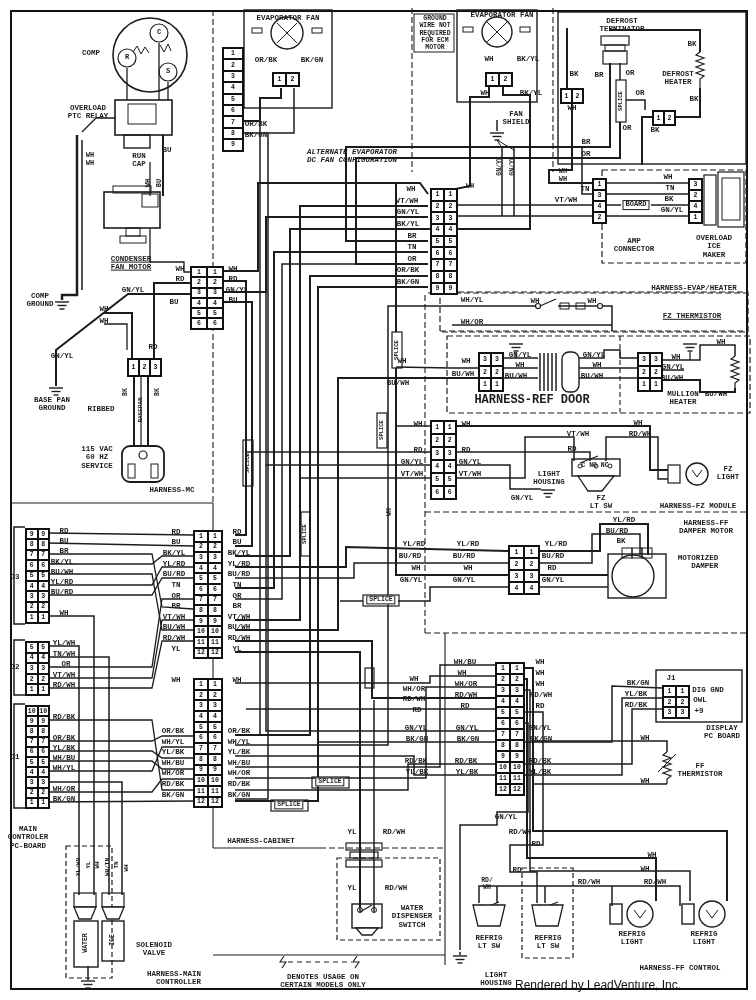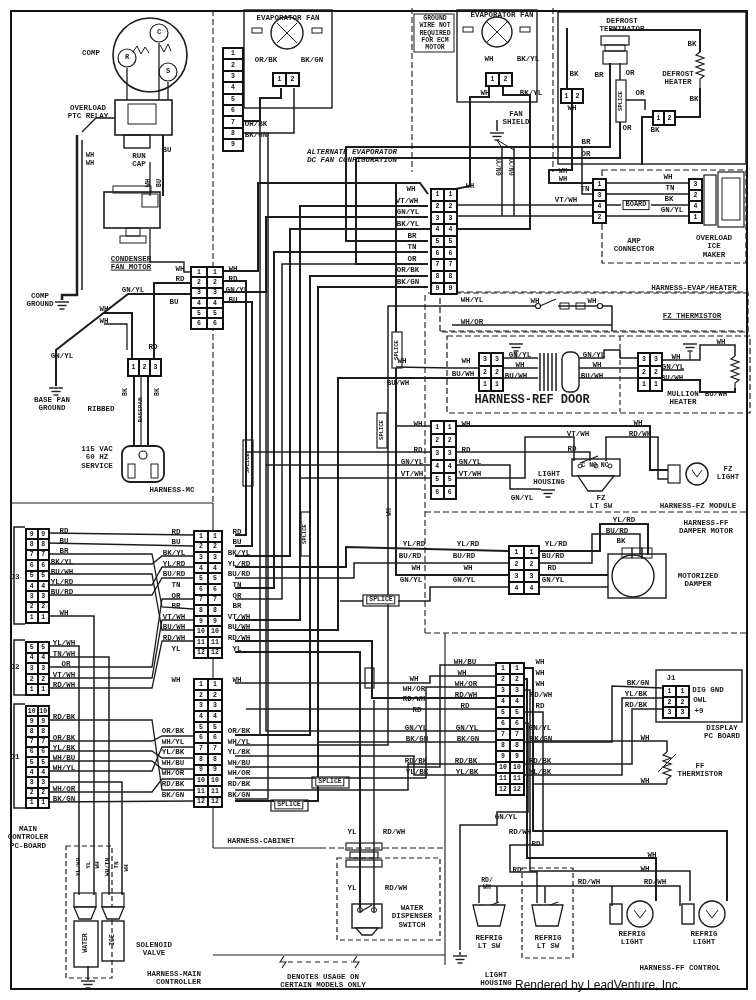--- a/index.html
+++ b/index.html
@@ -460,21 +460,21 @@
     <div class="lb" style="left: 416px; top: 568px; font-size: 7.5px;">WH</div>
     <div class="lb" style="left: 411px; top: 580px; font-size: 7.5px;">GN/YL</div>
     <div class="lb" style="left: 468px; top: 544px; font-size: 7.5px;">YL/RD</div>
     <div class="lb" style="left: 464px; top: 556px; font-size: 7.5px;">BU/RD</div>
     <div class="lb" style="left: 468px; top: 568px; font-size: 7.5px;">WH</div>
     <div class="lb" style="left: 464px; top: 580px; font-size: 7.5px;">GN/YL</div>
     <div class="lb" style="left: 556px; top: 544px; font-size: 7.5px;">YL/RD</div>
     <div class="lb" style="left: 553px; top: 556px; font-size: 7.5px;">BU/RD</div>
     <div class="lb" style="left: 552px; top: 568px; font-size: 7.5px;">RD</div>
     <div class="lb" style="left: 553px; top: 580px; font-size: 7.5px;">GN/YL</div>
-    <div class="lb" style="left: 698px; top: 580px; font-size: 7.5px;">MOTORIZED
+    <div class="lb" style="left: 698px; top: 562px; font-size: 7.5px; text-align: right;">MOTORIZED
 DAMPER</div>
     <div class="lb" style="left: 414px; top: 679px; font-size: 7.5px;">WH</div>
     <div class="lb" style="left: 414px; top: 689px; font-size: 7.5px;">WH/OR</div>
     <div class="lb" style="left: 414px; top: 699px; font-size: 7.5px;">RD/WH</div>
     <div class="lb" style="left: 417px; top: 710px; font-size: 7.5px;">RD</div>
     <div class="lb" style="left: 416px; top: 728px; font-size: 7.5px;">GN/YL</div>
     <div class="lb" style="left: 417px; top: 739px; font-size: 7.5px;">BK/GN</div>
     <div class="lb" style="left: 416px; top: 761px; font-size: 7.5px;">RD/BK</div>
     <div class="lb" style="left: 417px; top: 772px; font-size: 7.5px;">YL/BK</div>
     <div class="lb" style="left: 465px; top: 662px; font-size: 7.5px;">WH/BU</div>

